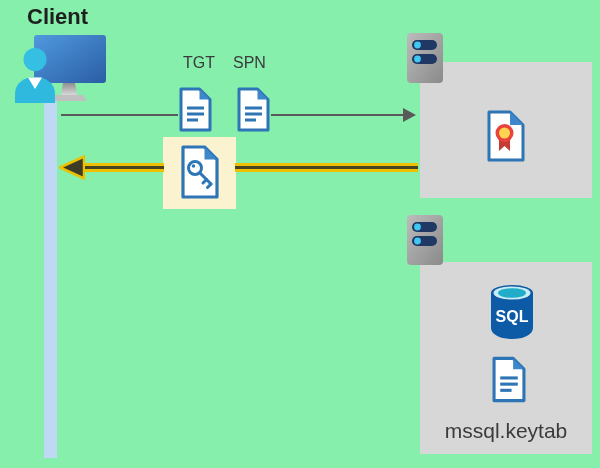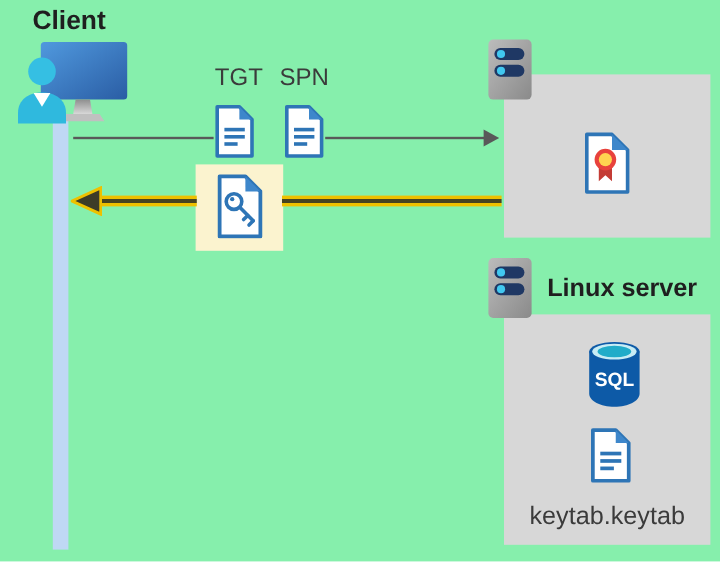--- a/index.html
+++ b/index.html
@@ -2,21 +2,21 @@
 <html><head>
 <meta charset="utf-8">
 <style>
   html,body{margin:0;padding:0;background:#fff;}
   #canvas{
     position:relative;width:600px;height:468px;background:#86efac;overflow:hidden;
     font-family:"Liberation Sans","DejaVu Sans",sans-serif;
   }
   .abs{position:absolute;}
   .heading{font-weight:bold;color:#1f1f1f;font-size:22px;line-height:27px;}
-  .plain-label{color:#3b3b3b;font-size:20px;}
+  .plain-label{color:#3b3b3b;font-size:16px;}
   
   #v-bar{left:44px;top:98px;width:13px;height:360px;background:#bfd8f4;}
   
   .gray-line{height:2px;background:#595959;top:114px;}
   #gray-seg1{left:61px;width:117px;}
   #gray-seg2{left:271px;width:133px;}
   #gray-arrowhead{left:403px;top:108px;width:0;height:0;
     border-left:13px solid #595959;border-top:7px solid transparent;border-bottom:7px solid transparent;}
   
   .yellow-line{height:9px;top:163px;
@@ -126,21 +126,20 @@
     <circle cx="11.5" cy="27" r="3.4" fill="#41c8f0"></circle>
   </svg>
   <svg class="abs" style="left:487px;top:110px;" width="38" height="52" viewBox="0 0 38 52">
     <path d="M2 2 H23 L36 15 V50 H2 Z" fill="#ffffff" stroke="#2e75b6" stroke-width="3" stroke-linejoin="round"></path>
     <path d="M23 2 L36 15 H23 Z" fill="#3e87cb"></path>
     <path d="M12 29 L12 41 L17.5 36 L23 41 L23 29 Z" fill="#c43c35"></path>
     <circle cx="17.5" cy="23" r="9" fill="#e8423c"></circle>
     <circle cx="17.5" cy="23" r="5.5" fill="#ffd450"></circle>
   </svg>
 
-  <div class="abs heading" id="ls-label">Linux server</div>
   <div class="abs gray-box" id="ls-box"></div>
   <svg class="abs" style="left:406px;top:214px;" width="38" height="52" viewBox="0 0 38 52">
     <defs>
       <linearGradient id="srvGradB" x1="0" y1="0" x2="1" y2="1">
         <stop offset="0" stop-color="#bcbcbc"></stop>
           <stop offset="1" stop-color="#8a8a8a"></stop>
       </linearGradient>
     </defs>
     <rect x="1" y="1" width="36" height="50" rx="4" fill="url(#srvGradB)"></rect>
     <rect x="6" y="8" width="25" height="10" rx="5" fill="#1f3864"></rect>
@@ -155,15 +154,15 @@
     <ellipse cx="23" cy="9" rx="14" ry="4.8" fill="#21acc9"></ellipse>
     <text x="23" y="38" text-anchor="middle" font-size="16" font-weight="bold" font-family="Liberation Sans, DejaVu Sans, sans-serif" fill="#ffffff">SQL</text>
   </svg>
   <svg class="abs" style="left:492px;top:356px;" width="34" height="47" viewBox="0 0 33 45">
     <path d="M2 2 H20.5 L31 12.5 V43 H2 Z" fill="#ffffff" stroke="#2e75b6" stroke-width="3" stroke-linejoin="round"></path>
     <path d="M20.5 2 L31 12.5 H20.5 Z" fill="#3e87cb"></path>
     <rect x="8" y="19.5" width="17" height="3" fill="#2e75b6"></rect>
     <rect x="8" y="25.5" width="17" height="3" fill="#2e75b6"></rect>
     <rect x="8" y="31.5" width="11" height="3" fill="#2e75b6"></rect>
   </svg>
-  <div class="abs" id="keytab-label">keytab.keytab</div>
+  <div class="abs" id="keytab-label">mssql.keytab</div>
 
 </div>
 
 </body></html>

